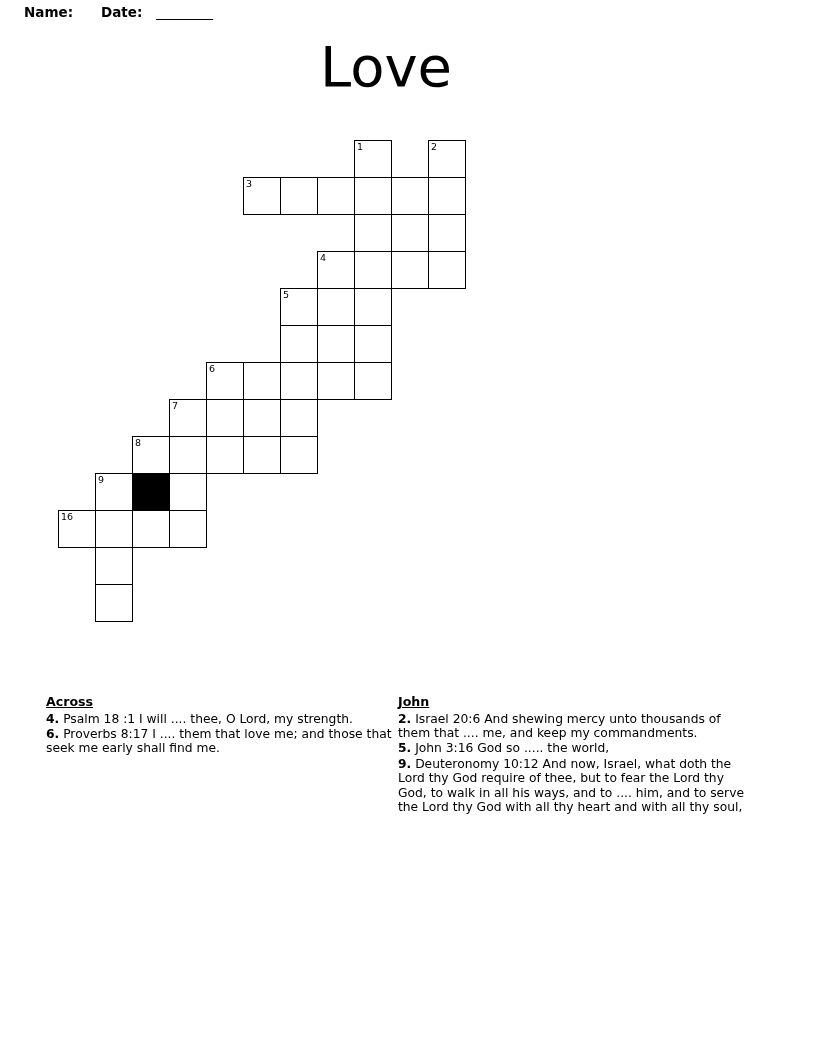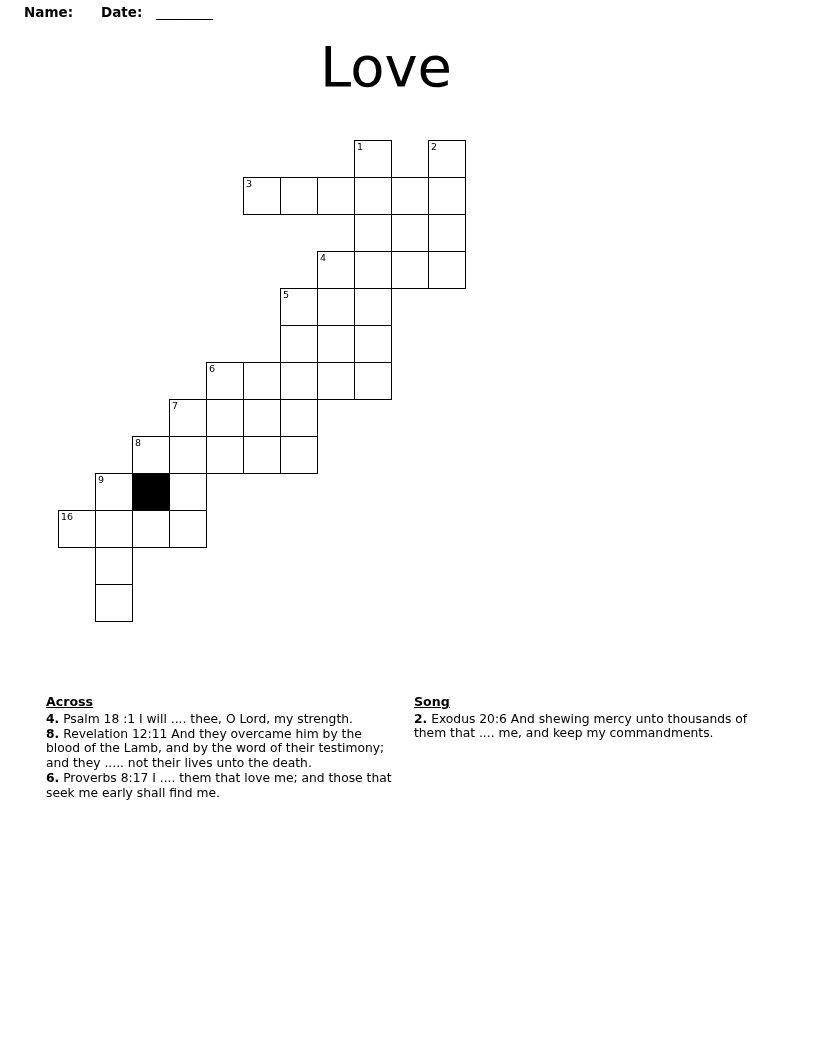--- a/index.html
+++ b/index.html
@@ -91,21 +91,20 @@
     font-family: "DejaVu Sans", sans-serif;
   }
 
   
   .clues {
     position: absolute;
     top: 695px;
     left: 46px;
     width: 726px;
     display: flex;
-    gap: 16px;
     font-size: 12.3px;
     line-height: 1.17;
   }
   .clue-col {
     width: 352px;
   }
   .clue-head {
     font-weight: bold;
     text-decoration: underline;
     font-size: 12.6px;
@@ -199,25 +198,26 @@
         <div class="cell" style="left: 37px; top: 407px;"></div>
         <div class="cell" style="left: 37px; top: 444px;"></div>
       </div>
   </div>
 
   <div class="clues">
     <div class="clue-col">
       <div class="clue-head">Across</div>
       <div id="across-list">
           <div class="clue"><b>4.</b><span> Psalm 18 :1 I will .... thee, O Lord, my strength.</span></div>
-          <div class="clue"><b>8.</b><span> Revelation 12:11 And they overcame him by the blood of the Lamb, and by the word of their testimony; and they ..... not their lives unto the death.</span></div>
           <div class="clue"><b>6.</b><span> Proverbs 8:17 I .... them that love me; and those that seek me early shall find me.</span></div>
         </div>
     </div>
     <div class="clue-col">
-      <div class="clue-head">Song</div>
+      <div class="clue-head">John</div>
       <div id="down-list">
-          <div class="clue"><b>2.</b><span> Exodus 20:6 And shewing mercy unto thousands of them that .... me, and keep my commandments.</span></div>
+          <div class="clue"><b>2.</b><span> Israel 20:6 And shewing mercy unto thousands of them that .... me, and keep my commandments.</span></div>
+          <div class="clue"><b>5.</b><span> John 3:16 God so ..... the world,</span></div>
+          <div class="clue"><b>9.</b><span> Deuteronomy 10:12 And now, Israel, what doth the Lord thy God require of thee, but to fear the Lord thy God, to walk in all his ways, and to .... him, and to serve the Lord thy God with all thy heart and with all thy soul,</span></div>
         </div>
     </div>
   </div>
 
 </div>
 
 </body></html>

